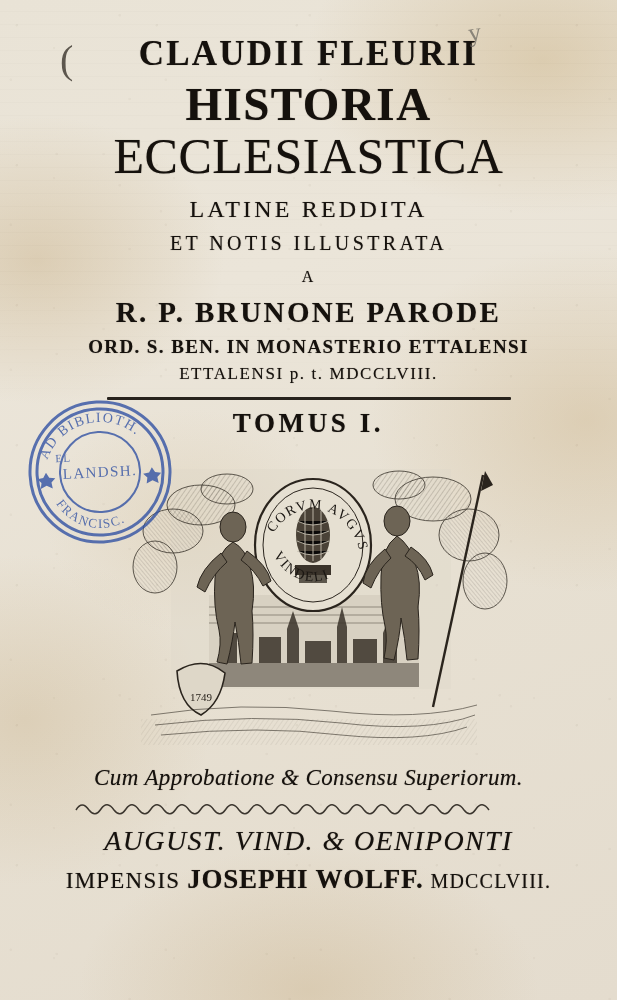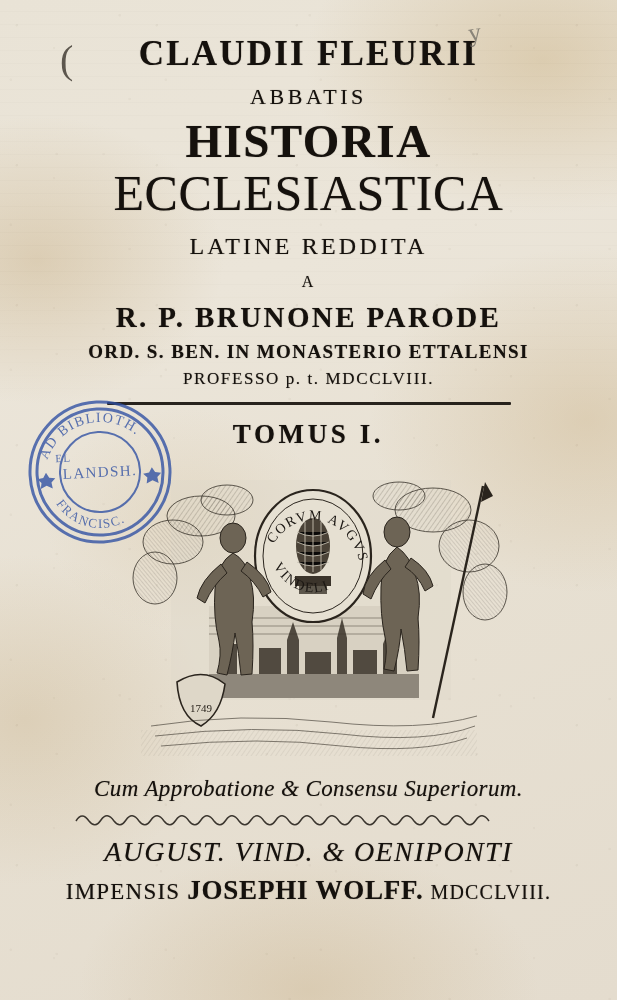--- a/index.html
+++ b/index.html
@@ -130,21 +130,21 @@
     height: 3px;
     margin: 13px auto 0;
     background: #17120d;
     border-radius: 1px;
     opacity: .92;
   }
   .l-tomus {
     font-size: 27px;
     letter-spacing: 3.6px;
     font-weight: 700;
-    margin-top: 14px;
+    margin-top: 8px;
   }
   .l-prima {
     font-size: 22px;
     letter-spacing: 1.5px;
     margin-top: 11px;
     font-weight: 400;
   }
 
   
   .stamp {
@@ -252,29 +252,29 @@
       <g fill="#2e4fa3">
         <path d="M20 72 l3 5 6 1 -4 4 1 6 -6 -3 -6 3 1 -6 -4 -4 6 -1z"></path>
         <path d="M126 72 l3 5 6 1 -4 4 1 6 -6 -3 -6 3 1 -6 -4 -4 6 -1z"></path>
       </g>
     </svg>
   </div>
 
   <div class="content">
     <div class="title-block">
       <span class="ln l-author">CLAUDII FLEURII</span>
-      <span class="ln l-abbatis">ABBATIS</span>
       <span class="ln l-historia">HISTORIA</span>
       <span class="ln l-eccl">ECCLESIASTICA</span>
       <span class="ln l-latine">LATINE REDDITA</span>
+      <span class="ln l-notis">ET NOTIS ILLUSTRATA</span>
       <span class="ln l-a">A</span>
       <span class="ln l-rp">R. P. BRUNONE PARODE</span>
       <span class="ln l-ord">ORD. S. BEN. IN MONASTERIO ETTALENSI</span>
       <span class="ln l-professo">
-        <span>PROFESSO</span>
+        <span>ETTALENSI</span>
         <span class="sm">p. t.</span>
         <span>MDCCLVIII.</span>
       </span>
       <div class="rule"></div>
       <span class="ln l-tomus">TOMUS I.</span>
     </div>
 
     <div class="engraving">
       <svg width="455" height="298" viewBox="0 0 455 298" aria-hidden="true">
         <defs>

